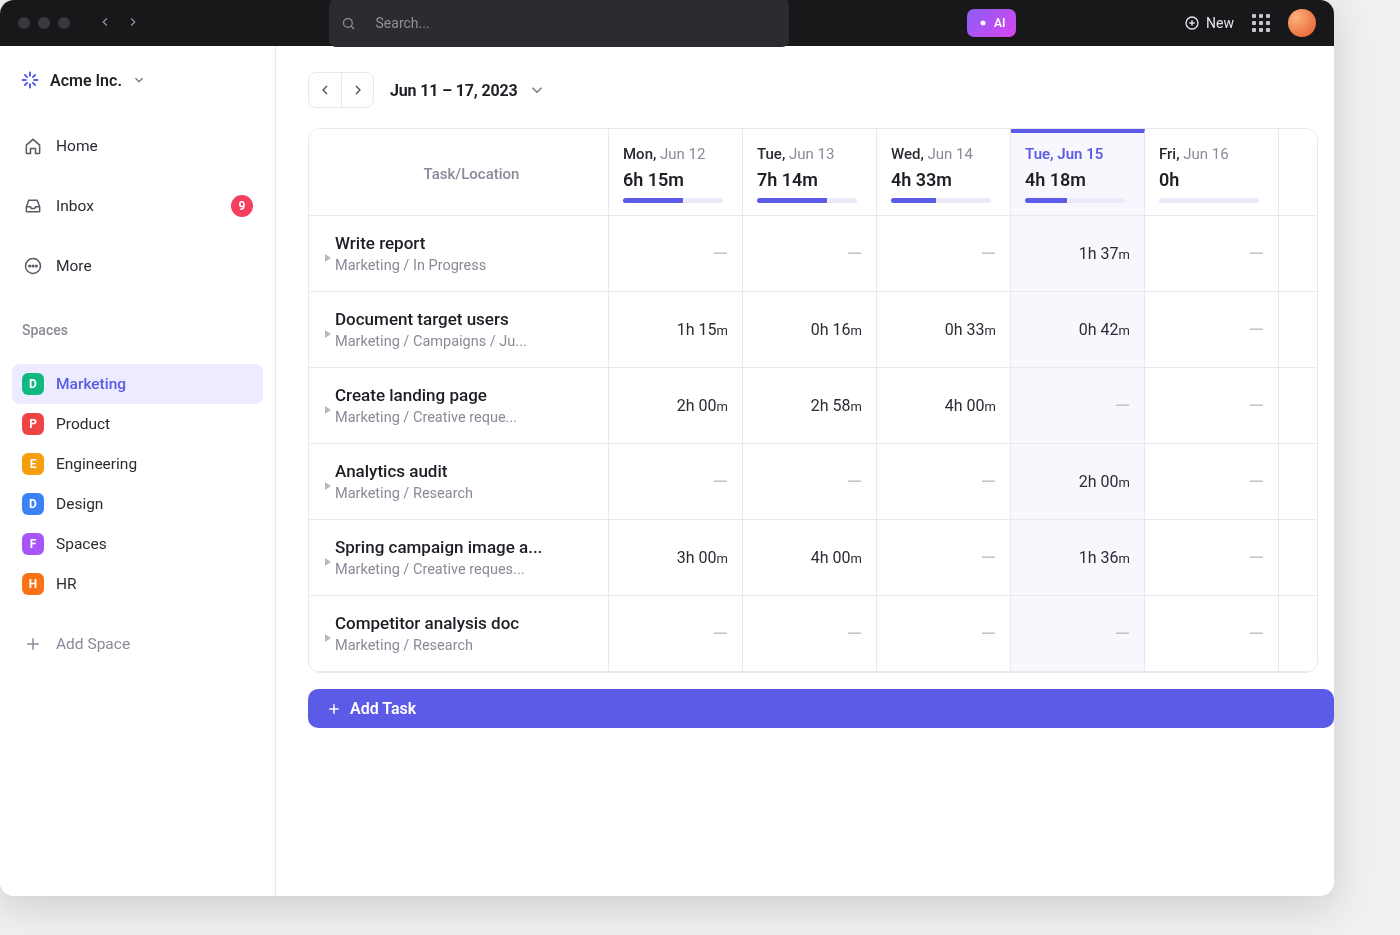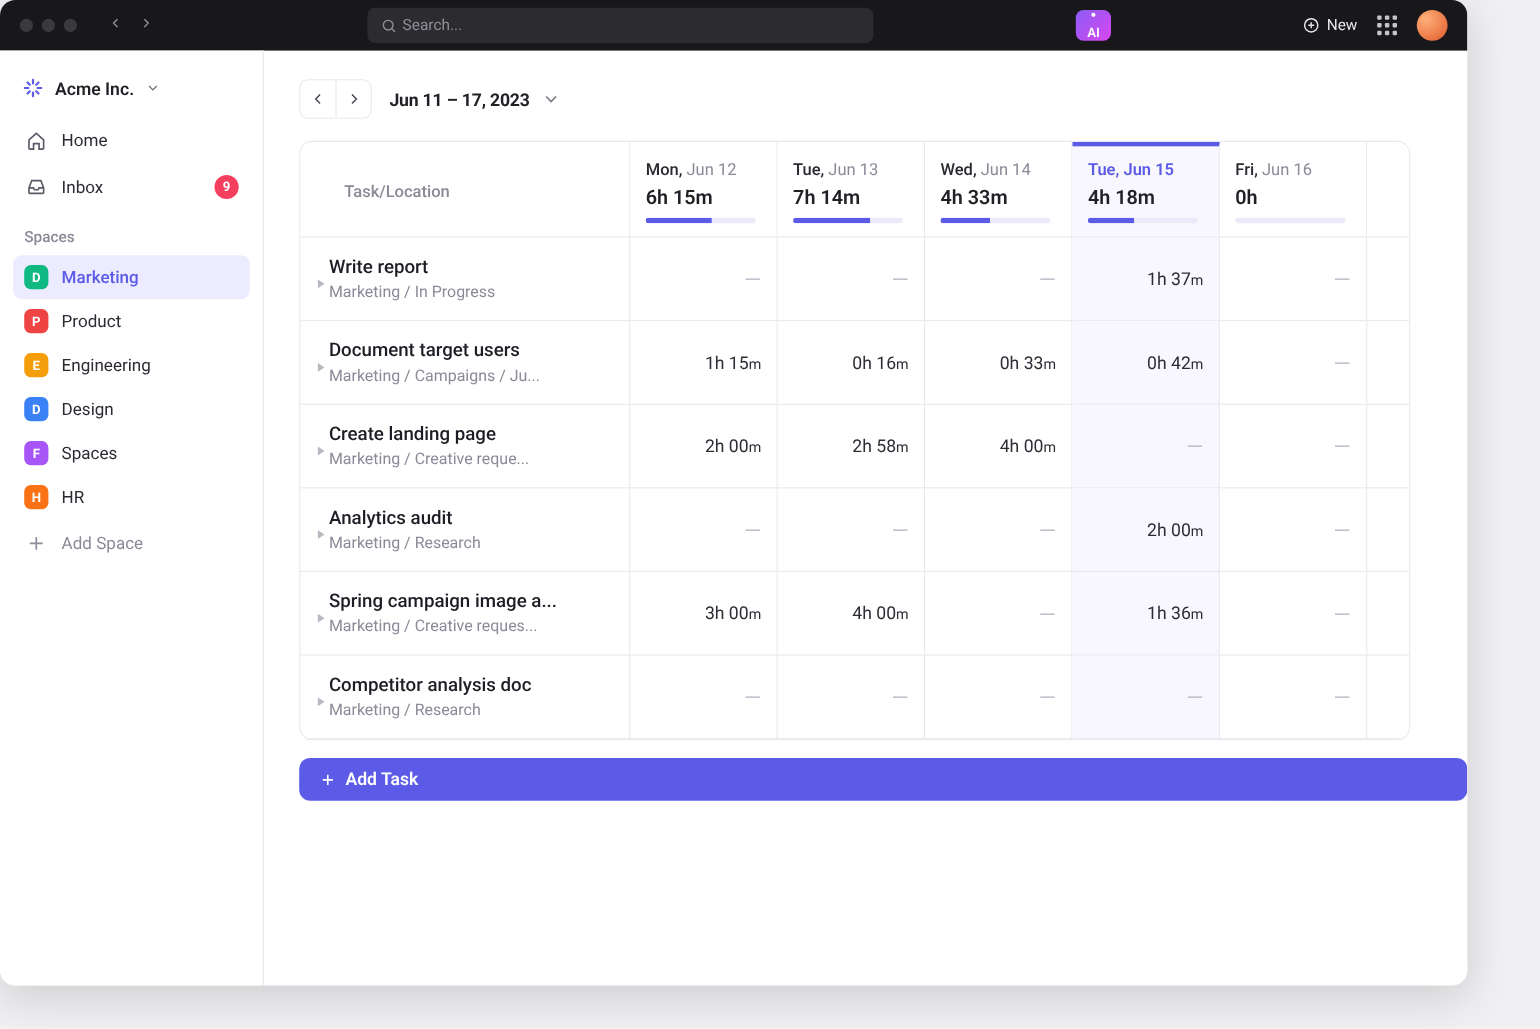--- a/index.html
+++ b/index.html
@@ -54,55 +54,54 @@
     font-size:14px;
   }
   .traffic{display:flex;gap:8px;margin-right:18px;}
   .traffic span{width:12px;height:12px;border-radius:50%;background:#3a3a3e;display:inline-block;}
   .nav-arrows{display:flex;gap:14px;margin-right:20px;}
   .nav-arrows svg{width:14px;height:14px;stroke:#9a9aa0;}
   .search{
     flex:1;
     max-width:460px;
     margin:0 auto;
-    height:32px;
+    height:48px;
     background:#2b2b30;
     border-radius:7px;
     display:flex;
     align-items:center;
-    gap:5px;
+    gap:20px;
     padding:0 12px;
     color:#8f8f98;
   }
   .ai-pill{
     height:28px;
     padding:0 10px;
     border-radius:7px;
     background:linear-gradient(135deg,#8b5cf6,#d946ef);
     color:#fff;
     font-size:12px;
     font-weight:600;
     display:flex;align-items:center;gap:5px;
     margin-left:10px;
-    flex-direction:column;
   }
   .titlebar-right{margin-left:auto;display:flex;align-items:center;gap:18px;}
   .new-btn{display:flex;align-items:center;gap:6px;color:#e5e5ea;font-size:14px;}
   .grid-dots{display:grid;grid-template-columns:repeat(3,4px);grid-template-rows:repeat(3,4px);gap:3px;}
   .grid-dots span{width:4px;height:4px;background:#c5c5cc;border-radius:1px;}
   .avatar{width:28px;height:28px;border-radius:50%;background:radial-gradient(circle at 30% 30%,#ffb07a,#e05a2b);}
 
   
   .body{flex:1;display:flex;min-height:0;}
   .sidebar{
-    width:240px;
+    width:276px;
     border-right:1px solid var(--border);
     padding:16px 12px;
     background:#fff;
-    display:flex;flex-direction:column;gap:2px;
+    display:flex;flex-direction:column;gap:20px;
   }
   .workspace{
     display:flex;align-items:center;gap:10px;
     padding:8px 8px 16px 8px;
     font-weight:600;font-size:16px;
   }
   .logo{width:20px;height:20px;}
   .logo svg{width:20px;height:20px;}
   .chev-sm{width:14px;height:14px;stroke:#6b6b78;}
   .side-item{
@@ -173,21 +172,21 @@
   thead th{
     padding:16px 14px 12px 14px;
     text-align:left;
     font-weight:400;
     vertical-align:top;
     height:82px;
     background:#fff;
   }
   th.task-head{
     font-size:15px;color:var(--muted);font-weight:500;
-    vertical-align:middle;padding-left:40px;
+    vertical-align:middle;padding-left:40px;text-align:center;
   }
   .day-label{font-size:15px;color:var(--muted);}
   .day-label b{color:#2a2a33;font-weight:500;}
   th.today{background:#f7f7fd;border-top:4px solid var(--accent);padding-top:12px;}
   th.today .day-label,th.today .day-label b{color:var(--accent);font-weight:600;}
   .day-total{font-size:18px;font-weight:600;margin-top:6px;}
   .bar{height:5px;border-radius:3px;background:#eceaf9;margin-top:8px;overflow:hidden;width:100px;}
   .bar span{display:block;height:100%;background:var(--accent);}
 
   tbody td{
@@ -311,20 +310,31 @@
       <div class="side-item">
         <span class="side-icon">
             <svg viewBox="0 0 24 24">
               <path d="M4 13l3-8h10l3 8v5a1 1 0 0 1-1 1H5a1 1 0 0 1-1-1z"></path>
               <path d="M4 13h5l1 2h4l1-2h5"></path>
             </svg>
           </span>
         <span>Inbox</span>
         <span class="pill">9</span>
       </div>
+      <div class="side-item">
+        <span class="side-icon">
+            <svg viewBox="0 0 24 24">
+              <circle cx="12" cy="12" r="9"></circle>
+              <circle cx="8" cy="12" r="1" fill="#5a5a66"></circle>
+              <circle cx="12" cy="12" r="1" fill="#5a5a66"></circle>
+              <circle cx="16" cy="12" r="1" fill="#5a5a66"></circle>
+            </svg>
+          </span>
+        <span>More</span>
+      </div>
 
       <div class="section-label">Spaces</div>
       <div id="spaces-mount">
           <div class="side-item active">
             <span class="space-badge" style="background:#10b981">D</span>
             <span>Marketing</span>
           </div>
           <div class="side-item">
             <span class="space-badge" style="background:#ef4444">P</span>
             <span>Product</span>

